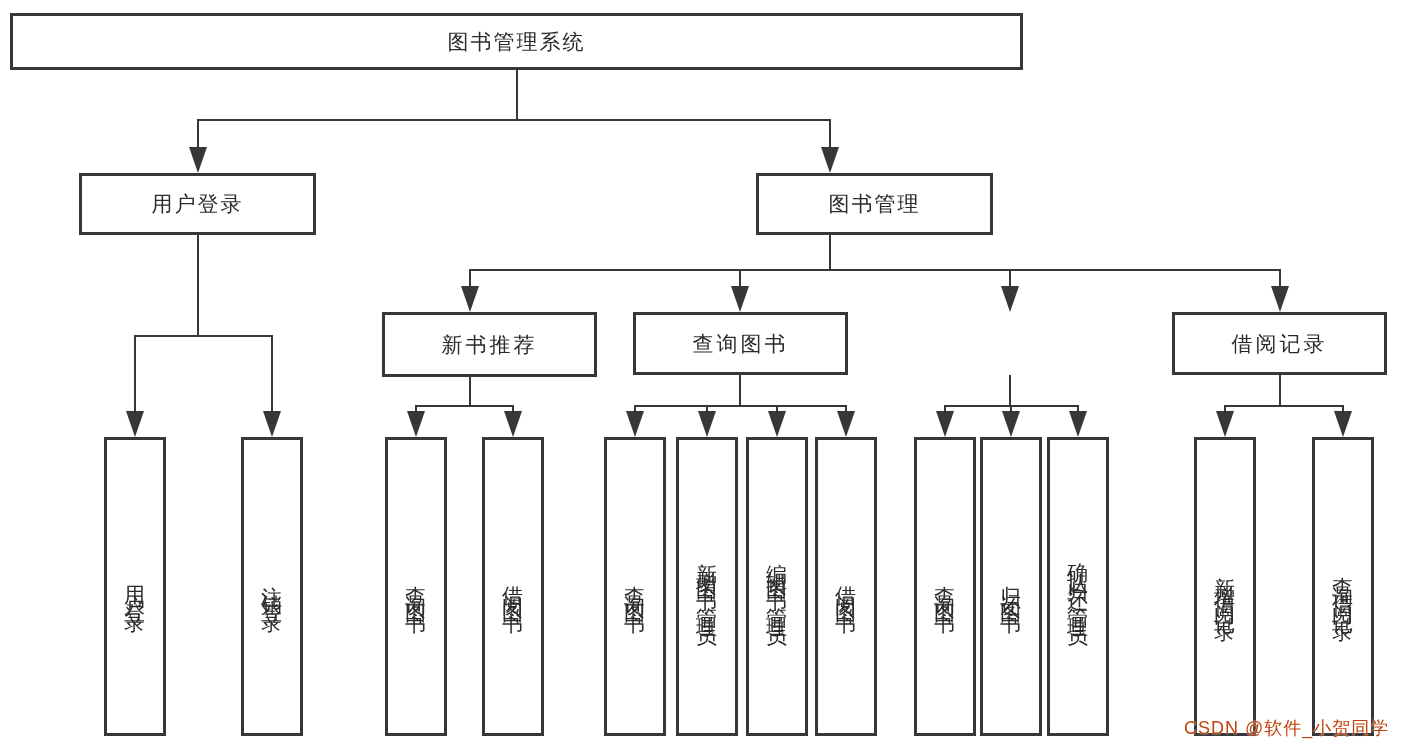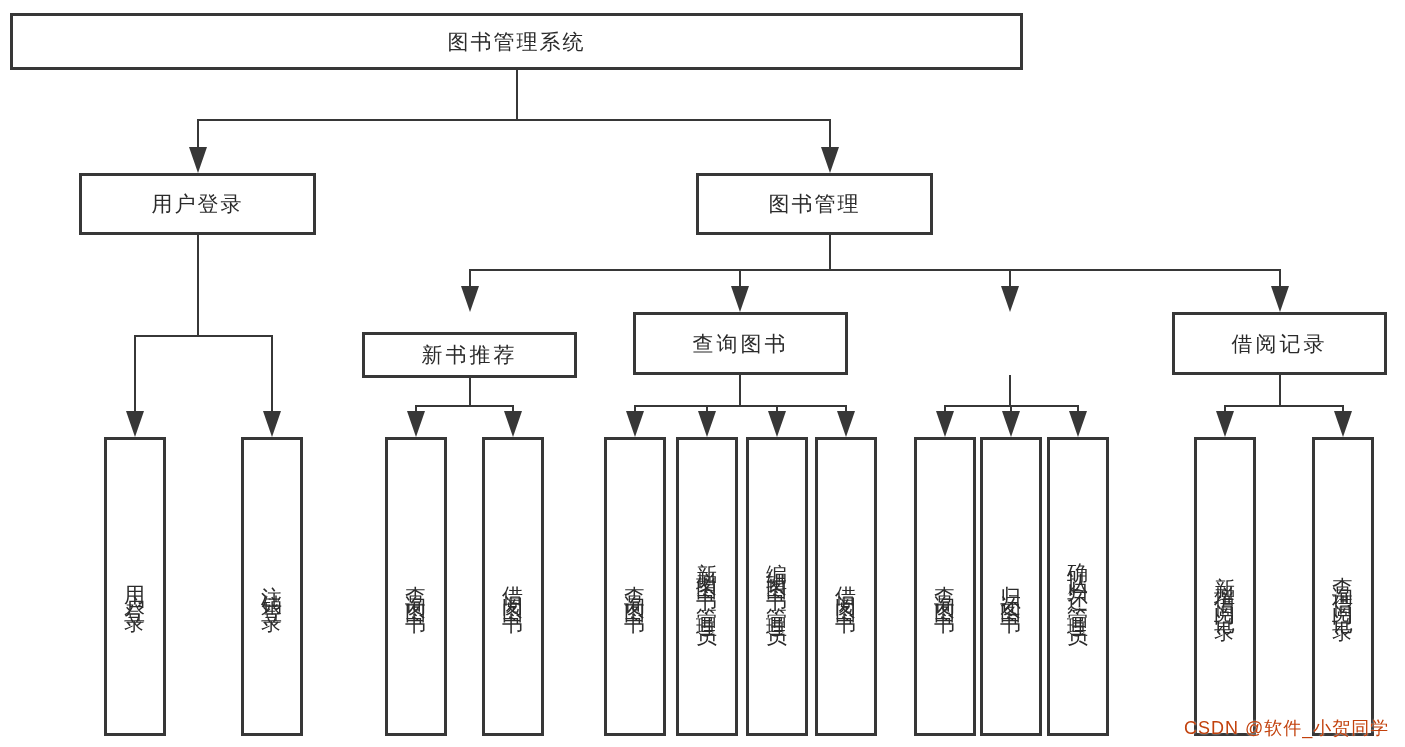--- a/index.html
+++ b/index.html
@@ -71,21 +71,21 @@
   <div class="vline" style="left:516px; top:70px; height:51px;"></div>
   <div class="hline" style="left:197px; top:119px; width:634px;"></div>
   <div class="vline" style="left:197px; top:119px; height:31px;"></div>
   <div class="arrowhead" style="left:189px; top:147px;"></div>
   <div class="vline" style="left:829px; top:119px; height:31px;"></div>
   <div class="arrowhead" style="left:821px; top:147px;"></div>
 
   <div class="node" style="left:79px; top:173px; width:237px; height:62px;">
     <span>用户登录</span>
   </div>
-  <div class="node" style="left:696px; top:173px; width:237px; height:62px;">
+  <div class="node" style="left:756px; top:173px; width:237px; height:62px;">
     <span>图书管理</span>
   </div>
 
   <div class="vline" style="left:197px; top:235px; height:102px;"></div>
   <div class="hline" style="left:134px; top:335px; width:139px;"></div>
   <div class="vline" style="left:134px; top:335px; height:78px;"></div>
   <div class="arrowhead" style="left:126px; top:411px;"></div>
   <div class="vline" style="left:271px; top:335px; height:78px;"></div>
   <div class="arrowhead" style="left:263px; top:411px;"></div>
 
@@ -93,21 +93,21 @@
   <div class="hline" style="left:469px; top:269px; width:812px;"></div>
   <div class="vline" style="left:469px; top:269px; height:20px;"></div>
   <div class="arrowhead" style="left:461px; top:286px;"></div>
   <div class="vline" style="left:739px; top:269px; height:20px;"></div>
   <div class="arrowhead" style="left:731px; top:286px;"></div>
   <div class="vline" style="left:1009px; top:269px; height:20px;"></div>
   <div class="arrowhead" style="left:1001px; top:286px;"></div>
   <div class="vline" style="left:1279px; top:269px; height:20px;"></div>
   <div class="arrowhead" style="left:1271px; top:286px;"></div>
 
-  <div class="node" style="left:362px; top:312px; width:215px; height:46px; letter-spacing:3px;margin-top:20px;">
+  <div class="node" style="left:382px; top:312px; width:215px; height:65px; letter-spacing:3px;">
     <span>新书推荐</span>
   </div>
   <div class="node" style="left:633px; top:312px; width:215px; height:63px; letter-spacing:3px;">
     <span>查询图书</span>
   </div>
   <div class="node" style="left:1172px; top:312px; width:215px; height:63px; letter-spacing:3px;">
     <span>借阅记录</span>
   </div>
 
   <div class="vline" style="left:469px; top:375px; height:32px;"></div>

